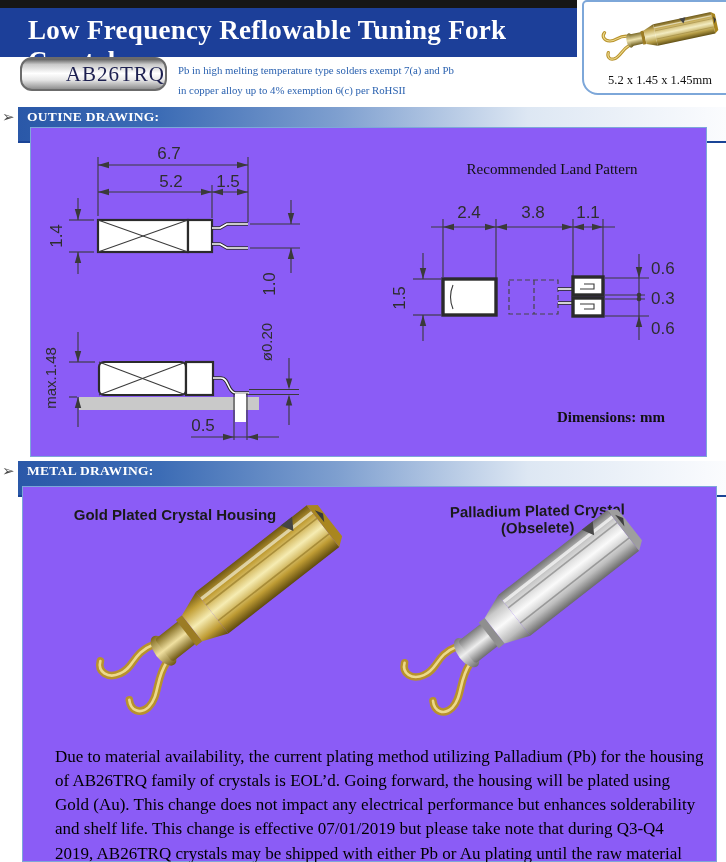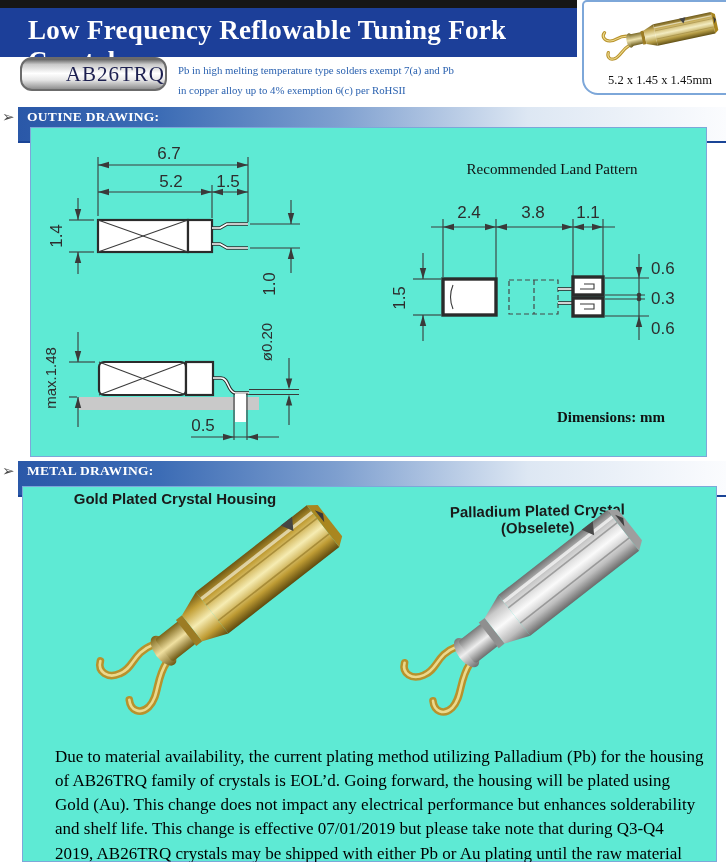--- a/index.html
+++ b/index.html
@@ -24,41 +24,41 @@
 
   
   .sec{position:absolute;left:0;width:726px;height:22px;}
   .sec-arrow{position:absolute;left:2px;top:1px;font-size:15px;color:#4a4a4a;
              font-family:"DejaVu Sans",sans-serif;}
   .sec-bar{position:absolute;left:18px;right:0;top:0;height:36px;
            background:linear-gradient(90deg,#2a58a8 0%,#3c6cb5 20%,#7e9fcf 45%,#dde7f3 72%,#fbfcfe 100%);
            border-bottom:2.5px solid #1a4496;color:#fff;font-weight:bold;font-size:13.5px;
            line-height:19px;padding-left:9px;letter-spacing:.3px;box-sizing:border-box;}
 
-  .frame{position:absolute;border:1.6px solid #7da7d9;background:#5eead4;box-sizing:border-box;}
+  .frame{position:absolute;border:1.6px solid #7da7d9;background:#8b5cf6;box-sizing:border-box;}
   #drawing-frame{left:30px;top:127px;width:677px;height:330px;}
   #housing-frame{left:22px;top:486px;width:695px;height:376px;}
 
   
   .ln{stroke:#3a3a3a;stroke-width:1.1;fill:none;}
   .tk{stroke:#2b2b2b;stroke-width:2.2;fill:#fff;}
   .tk2{stroke:#2b2b2b;stroke-width:3.4;fill:#fff;}
   .dsh{stroke:#474747;stroke-width:1.2;fill:none;stroke-dasharray:5 3;}
   .ar{fill:#3a3a3a;}
   .lead{stroke:#2b2b2b;stroke-width:3.6;fill:none;stroke-linejoin:round;}
   .leadw{stroke:#fff;stroke-width:1.6;fill:none;stroke-linejoin:round;}
   .dt{font-family:"Liberation Sans",sans-serif;font-size:17px;fill:#2e2e2e;}
   .dts{font-family:"Liberation Sans",sans-serif;font-size:15px;fill:#2e2e2e;}
   .st{font-family:"Liberation Serif",serif;font-size:15px;fill:#111;}
   .stb{font-family:"Liberation Serif",serif;font-size:15px;font-weight:bold;fill:#111;}
 
   
   .h-label{position:absolute;font-family:"Liberation Sans",sans-serif;font-weight:bold;
            font-size:15px;color:#1a1a1a;text-align:center;}
-  #gold-label{left:65px;top:490px;width:220px;}
+  #gold-label{left:65px;top:506px;width:220px;}
   #palladium-label{left:425px;top:502px;width:225px;transform:rotate(-1deg);}
   .leadG{stroke:#b8922c;stroke-width:7;fill:none;stroke-linecap:round;}
   .leadH{stroke:#ecd98c;stroke-width:2.4;fill:none;stroke-linecap:round;}
 
   .notice{position:absolute;left:55px;top:724px;width:650px;font-size:17px;line-height:1.42;
           color:#000;margin-top:21px;}
 </style>
 </head>
 <body>
 

